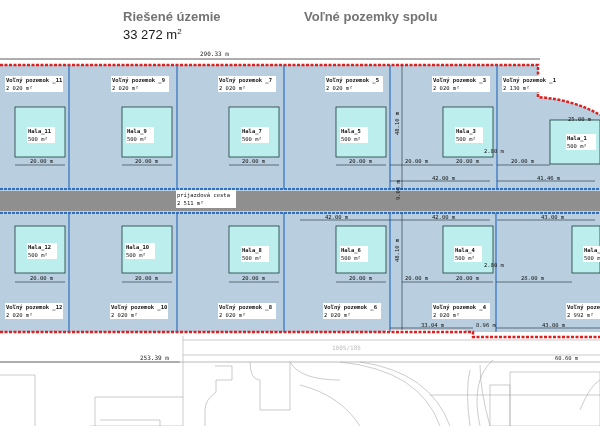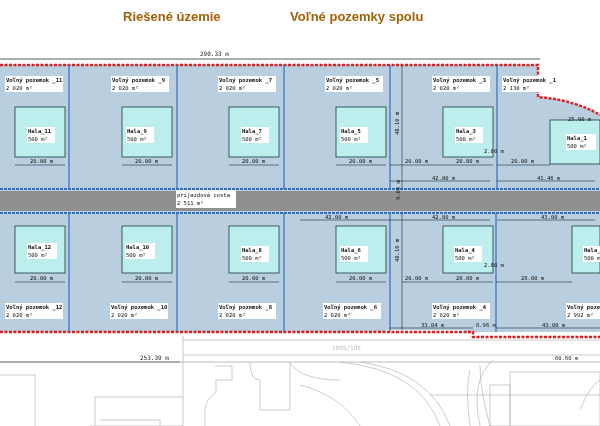--- a/index.html
+++ b/index.html
@@ -1,31 +1,32 @@
 <!DOCTYPE html>
 <html><head>
 <meta charset="utf-8">
 <style>
   html, body { margin:0; padding:0; background:#ffffff; }
   body { width:600px; height:426px; position:relative; overflow:hidden; font-family:"Liberation Sans", sans-serif; }
   .hdr { position:absolute; top:9px; }
-  .hdr .t { font-weight:bold; font-size:13px; color:#a16207; line-height:15px; }
+  .hdr .t { font-weight:bold; font-size:13px; color:#737373; line-height:15px; }
   .hdr .v { font-size:13px; color:#1a1a1a; line-height:15px; }
   .hdr sup { font-size:8px; }
   svg { position:absolute; left:0; top:0; }
   .lbl { font-family:"DejaVu Sans Mono", monospace; }
   .tb { fill:#ffffff; }
 </style>
 </head>
 <body>
 
 <div class="hdr" style="left:123px;">
   <div class="t">Riešené územie</div>
+  <div class="v"><span>33 272 m</span><sup>2</sup></div>
 </div>
-<div class="hdr" style="left:290px;text-align:right;">
+<div class="hdr" style="left:304px;text-align:right;">
   <div class="t">Voľné pozemky spolu</div>
 </div>
 
 <svg width="600" height="426" viewBox="0 0 600 426">
 
   <line x1="0" y1="59" x2="540" y2="59" stroke="#333" stroke-width="0.8"></line>
   <text x="200" y="56" font-size="6" class="lbl" fill="#222">290.33 m</text>
 
   <path d="M0,65 L538,65 L538,97 Q575,100 600,115 L600,332 L465,332 L465,330 L386,330 L386,332 L0,332 Z" fill="#b9cfdf"></path>
 

